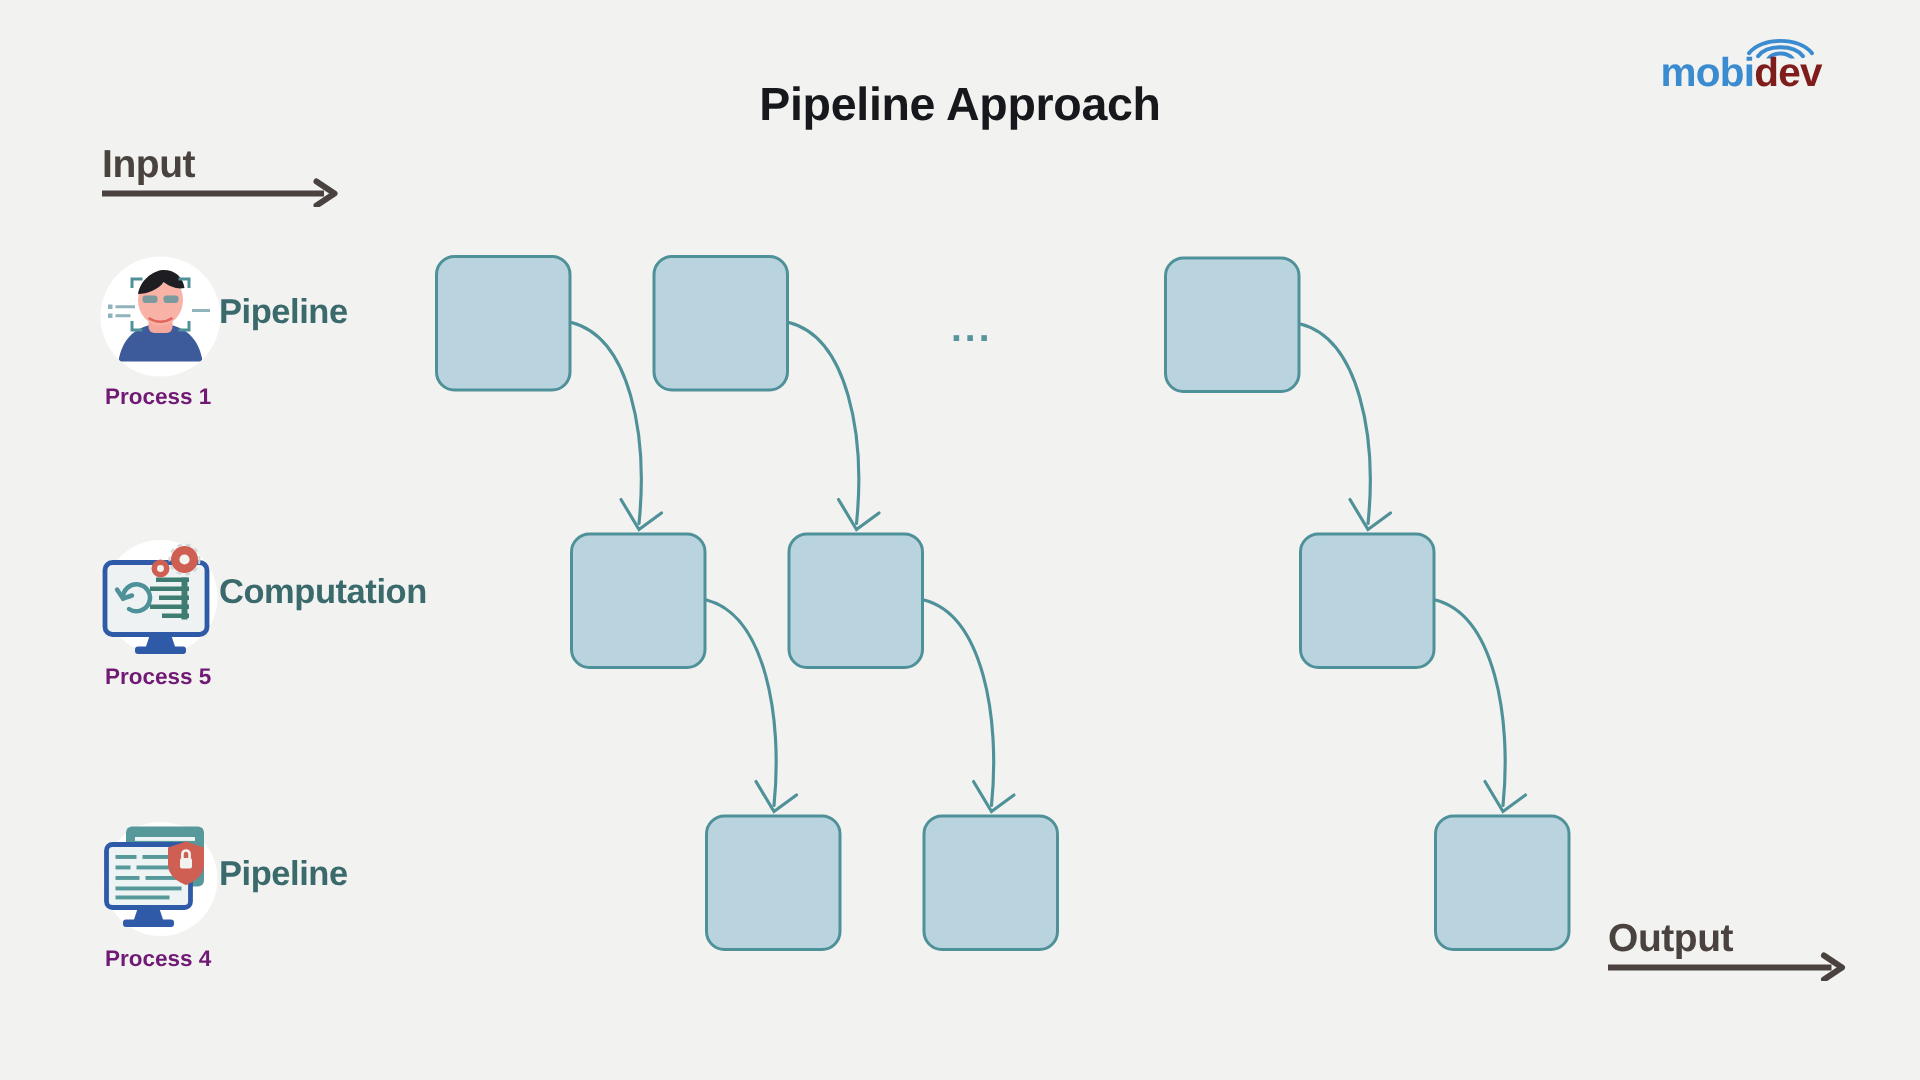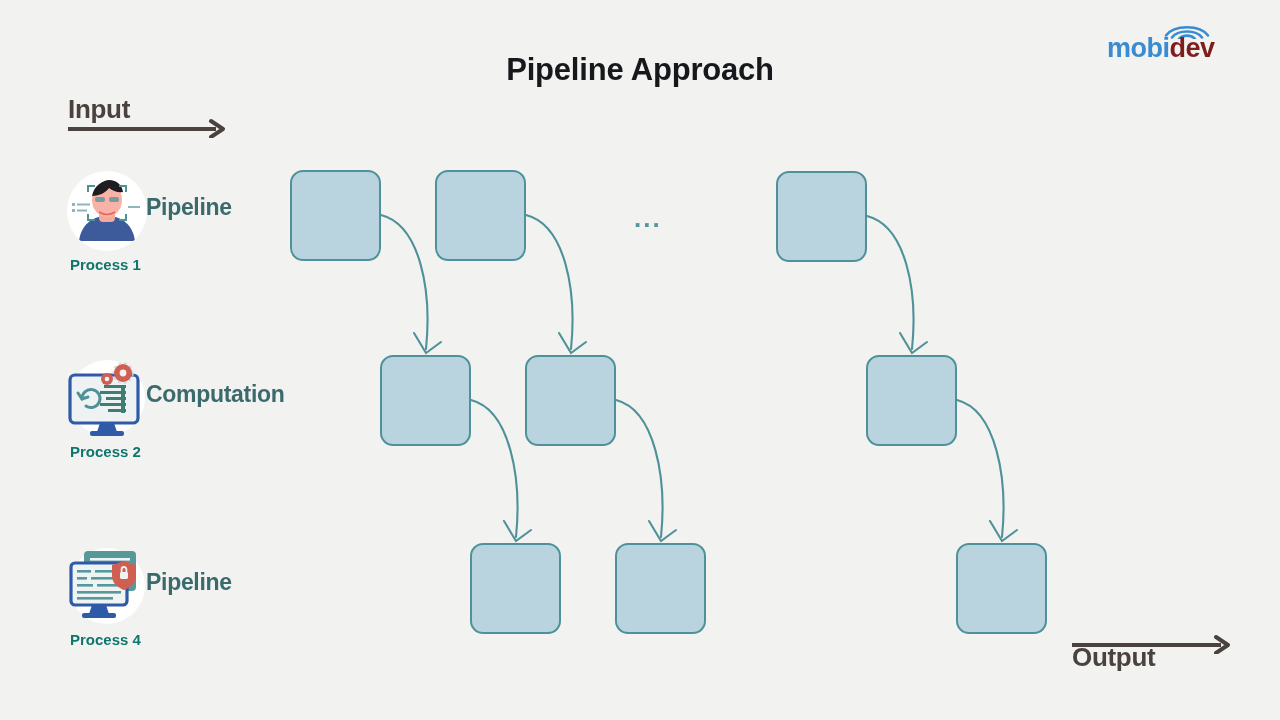--- a/index.html
+++ b/index.html
@@ -91,21 +91,21 @@
     color: #3a6a6c;
     white-space: nowrap;
     letter-spacing: -0.3px;
   }
   .process-sub {
     position: absolute;
     left: 4px;
     top: 86px;
     font-size: 15px;
     font-weight: bold;
-    color: #0f766e;
+    color: #701a75;
     white-space: nowrap;
   }
 
   
   #diagram {
     position: absolute;
     left: 0;
     top: 0;
     width: 1280px;
     height: 720px;
@@ -201,21 +201,21 @@
       <g fill="#cf5f52">
         <circle cx="57" cy="16" r="9"></circle>
         <circle cx="41" cy="22" r="6"></circle>
       </g>
       <g fill="#f2f2f0">
         <circle cx="57" cy="16" r="3.4"></circle>
         <circle cx="41" cy="22" r="2.3"></circle>
       </g>
     </svg>
     <div class="process-title">Computation</div>
-    <div class="process-sub">Process 2</div>
+    <div class="process-sub">Process 5</div>
   </div>
 
   <div class="process" style="top:545px;">
     <svg class="process-icon" viewBox="0 0 82 82">
       <circle cx="41" cy="41" r="38" fill="#ffffff"></circle>
       <rect x="18" y="6" width="52" height="40" rx="4" fill="#57989a"></rect>
       <g fill="#eef4f4">
         <rect x="24" y="13" width="40" height="2.6"></rect>
         <rect x="24" y="19" width="28" height="2.6"></rect>
         <rect x="24" y="25" width="40" height="2.6"></rect>
@@ -272,19 +272,19 @@
       <polyline points="504,521 516,541 531,530"></polyline>
 
       <path d="M616 400 C655 410, 667 478, 661 537"></path>
       <polyline points="649,521 661,541 676,530"></polyline>
 
       <path d="M957 400 C996 410, 1008 478, 1002 537"></path>
       <polyline points="990,521 1002,541 1017,530"></polyline>
     </g>
   </svg>
 
-  <div class="flow-label" style="left:1072px; top:642px;">Output</div>
+  <div class="flow-label" style="left:1072px; top:610px;">Output</div>
   <svg class="flow-arrow" style="left:1070px; top:634px;" width="165" height="20" viewBox="0 0 165 20">
     <line x1="2" y1="11" x2="151" y2="11" stroke="#4a423e" stroke-width="4"></line>
     <polyline points="146,3 158,11 146,19" fill="none" stroke="#4a423e" stroke-width="4" stroke-linecap="round" stroke-linejoin="round"></polyline>
   </svg>
 
 </div>
 
 </body></html>

